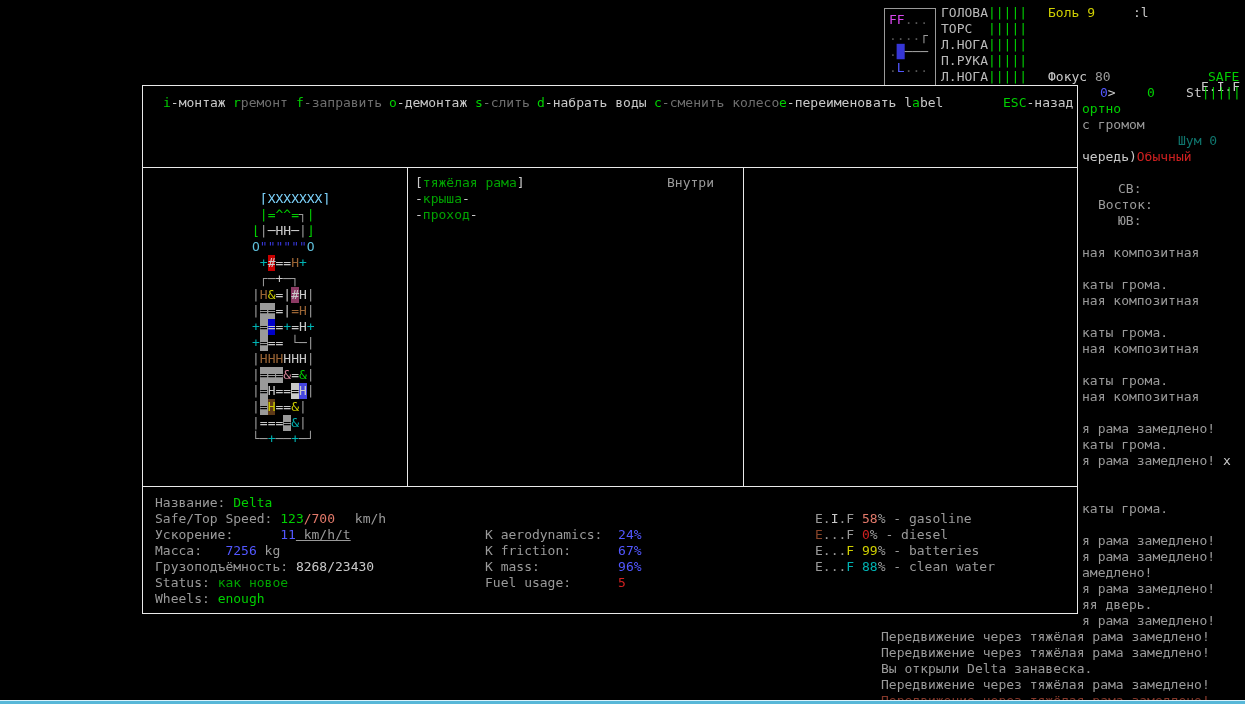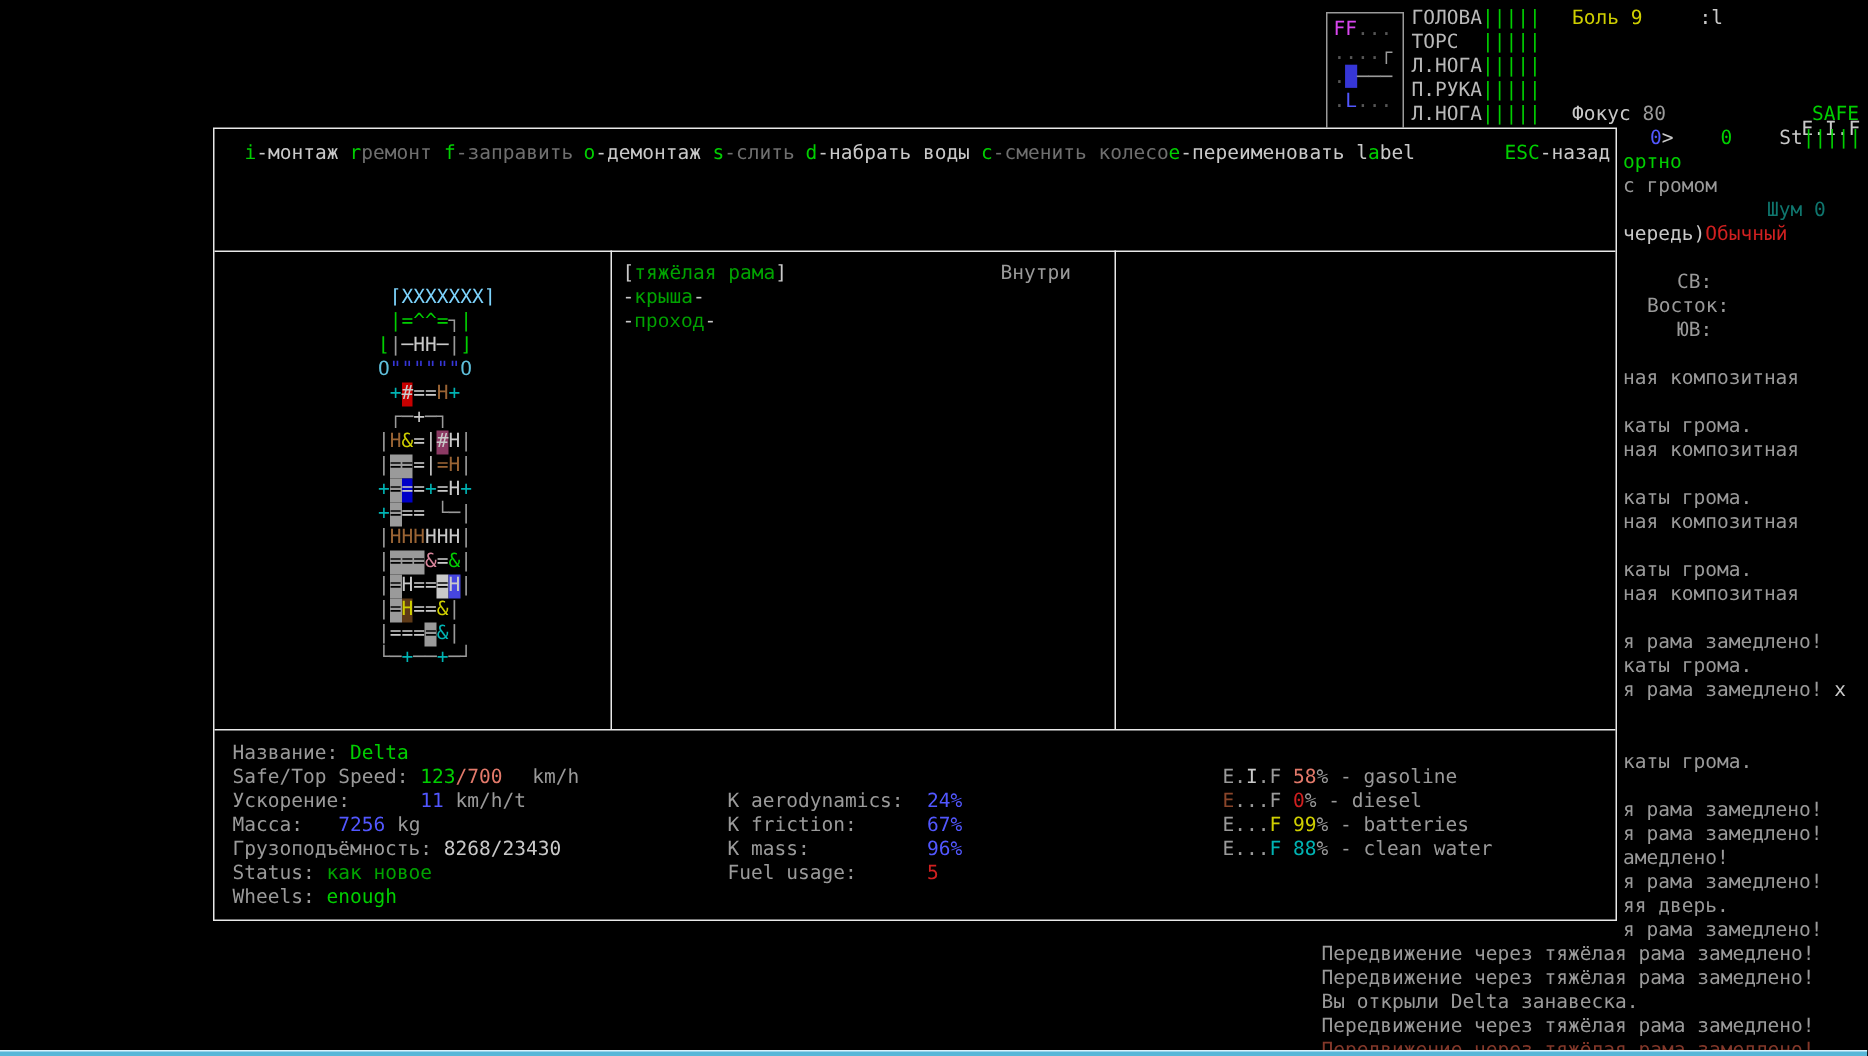--- a/index.html
+++ b/index.html
@@ -55,40 +55,40 @@
       <div class="tline" style="left: 296px; top: 95px;"><span style="color: rgb(0, 207, 0);">f</span><span style="color: rgb(111, 111, 111);">-заправить</span></div>
       <div class="tline" style="left: 389px; top: 95px;"><span style="color: rgb(0, 207, 0);">o</span><span style="color: rgb(201, 201, 201);">-демонтаж</span></div>
       <div class="tline" style="left: 475px; top: 95px;"><span style="color: rgb(0, 207, 0);">s</span><span style="color: rgb(111, 111, 111);">-слить</span></div>
       <div class="tline" style="left: 537px; top: 95px;"><span style="color: rgb(0, 207, 0);">d</span><span style="color: rgb(201, 201, 201);">-набрать воды</span></div>
       <div class="tline" style="left: 654px; top: 95px;"><span style="color: rgb(0, 207, 0);">c</span><span style="color: rgb(111, 111, 111);">-сменить колесо</span></div>
       <div class="tline" style="left: 779px; top: 95px;"><span style="color: rgb(0, 207, 0);">e</span><span style="color: rgb(201, 201, 201);">-переименовать l</span><span style="color: rgb(0, 207, 0);">a</span><span style="color: rgb(201, 201, 201);">bel</span></div>
       <div class="tline" style="left: 1003px; top: 95px;"><span style="color: rgb(0, 207, 0);">ESC</span><span style="color: rgb(201, 201, 201);">-назад</span></div>
       <div class="tline" style="left: 415px; top: 175px;"><span style="color: rgb(201, 201, 201);">[</span><span style="color: rgb(0, 163, 0);">тяжёлая рама</span><span style="color: rgb(201, 201, 201);">]</span></div>
       <div class="tline" style="left: 667px; top: 175px;"><span style="color: rgb(154, 154, 154);">Внутри</span></div>
       <div class="tline" style="left: 415px; top: 191px;"><span style="color: rgb(201, 201, 201);">-</span><span style="color: rgb(0, 163, 0);">крыша</span><span style="color: rgb(201, 201, 201);">-</span></div>
-      <div class="tline" style="left: 415px; top: 207px;"><span style="color: rgb(201, 201, 201);">-</span><span style="color: rgb(0, 163, 0); font-family: Liberation Mono, monospace;">проход</span><span style="color: rgb(201, 201, 201);">-</span></div>
+      <div class="tline" style="left: 415px; top: 207px;"><span style="color: rgb(201, 201, 201);">-</span><span style="color: rgb(0, 163, 0);">проход</span><span style="color: rgb(201, 201, 201);">-</span></div>
       <div class="tline" style="left: 252px; top: 191px;"><span style="color: rgb(201, 201, 201);"> </span><span style="color: #7dd3fc;">⌈XXXXXXX⌉</span></div>
       <div class="tline" style="left: 252px; top: 207px;"><span style="color: rgb(201, 201, 201);"> </span><span style="color: rgb(0, 207, 0);">|</span><span style="color: rgb(0, 207, 0);">=^^=</span><span style="color: rgb(154, 154, 154);">┐</span><span style="color: rgb(0, 207, 0);">|</span></div>
       <div class="tline" style="left: 252px; top: 223px;"><span style="color: rgb(0, 207, 0);">⌊</span><span style="color: rgb(154, 154, 154);">|</span><span style="color: rgb(201, 201, 201);">─HH─</span><span style="color: rgb(154, 154, 154);">|</span><span style="color: rgb(0, 207, 0);">⌋</span></div>
       <div class="tline" style="left: 252px; top: 239px;"><span style="color: rgb(95, 192, 220);">O</span><span style="color: rgb(54, 54, 214);">""""""</span><span style="color: rgb(95, 192, 220);">O</span></div>
       <div class="tline" style="left: 252px; top: 255px;"><span style="color: rgb(201, 201, 201);"> </span><span style="color: rgb(0, 179, 179);">+</span><span style="color: rgb(201, 201, 201); background: rgb(200, 0, 0);">#</span><span style="color: rgb(201, 201, 201);">==</span><span style="color: rgb(154, 100, 52);">H</span><span style="color: rgb(0, 179, 179);">+</span></div>
       <div class="tline" style="left: 252px; top: 271px;"><span style="color: rgb(201, 201, 201);"> </span><span style="color: rgb(154, 154, 154);">┌─</span><span style="color: rgb(201, 201, 201);">+</span><span style="color: rgb(154, 154, 154);">─┐</span></div>
       <div class="tline" style="left: 252px; top: 287px;"><span style="color: rgb(154, 154, 154);">|</span><span style="color: rgb(154, 100, 52);">H</span><span style="color: rgb(207, 207, 0);">&amp;</span><span style="color: rgb(201, 201, 201);">=</span><span style="color: rgb(201, 201, 201);">|</span><span style="color: rgb(201, 201, 201); background: rgb(140, 58, 100);">#</span><span style="color: rgb(201, 201, 201);">H</span><span style="color: rgb(154, 154, 154);">|</span></div>
       <div class="tline" style="left: 252px; top: 303px;"><span style="color: rgb(154, 154, 154);">|</span><span style="color: rgb(0, 0, 0); background: rgb(154, 154, 154);">==</span><span style="color: rgb(201, 201, 201);">=</span><span style="color: rgb(201, 201, 201);">|</span><span style="color: rgb(154, 100, 52);">=H</span><span style="color: rgb(154, 154, 154);">|</span></div>
       <div class="tline" style="left: 252px; top: 319px;"><span style="color: rgb(0, 179, 179);">+</span><span style="color: rgb(0, 0, 0); background: rgb(154, 154, 154);">=</span><span style="color: rgb(201, 201, 201); background: rgb(0, 0, 200);">=</span><span style="color: rgb(201, 201, 201);">=</span><span style="color: rgb(0, 179, 179);">+</span><span style="color: rgb(201, 201, 201);">=H</span><span style="color: rgb(0, 179, 179);">+</span></div>
       <div class="tline" style="left: 252px; top: 335px;"><span style="color: rgb(0, 179, 179);">+</span><span style="color: rgb(0, 0, 0); background: rgb(154, 154, 154);">=</span><span style="color: rgb(201, 201, 201);">==</span><span style="color: rgb(201, 201, 201);"> </span><span style="color: rgb(154, 154, 154);">└─</span><span style="color: rgb(154, 154, 154);">|</span></div>
       <div class="tline" style="left: 252px; top: 351px;"><span style="color: rgb(154, 154, 154);">|</span><span style="color: rgb(154, 100, 52);">HHH</span><span style="color: rgb(201, 201, 201);">HHH</span><span style="color: rgb(154, 154, 154);">|</span></div>
       <div class="tline" style="left: 252px; top: 367px;"><span style="color: rgb(154, 154, 154);">|</span><span style="color: rgb(0, 0, 0); background: rgb(154, 154, 154);">===</span><span style="color: rgb(216, 132, 154);">&amp;</span><span style="color: rgb(201, 201, 201);">=</span><span style="color: rgb(0, 207, 0);">&amp;</span><span style="color: rgb(154, 154, 154);">|</span></div>
       <div class="tline" style="left: 252px; top: 383px;"><span style="color: rgb(154, 154, 154);">|</span><span style="color: rgb(0, 0, 0); background: rgb(154, 154, 154);">=</span><span style="color: rgb(201, 201, 201);">H</span><span style="color: rgb(201, 201, 201);">==</span><span style="color: rgb(0, 0, 0); background: rgb(201, 201, 201);">=</span><span style="color: rgb(201, 201, 201); background: rgb(70, 70, 224);">H</span><span style="color: rgb(154, 154, 154);">|</span></div>
       <div class="tline" style="left: 252px; top: 399px;"><span style="color: rgb(154, 154, 154);">|</span><span style="color: rgb(0, 0, 0); background: rgb(154, 154, 154);">=</span><span style="color: rgb(207, 207, 0); background: rgb(94, 58, 23);">H</span><span style="color: rgb(201, 201, 201);">==</span><span style="color: rgb(207, 207, 0);">&amp;</span><span style="color: rgb(154, 154, 154);">|</span></div>
       <div class="tline" style="left: 252px; top: 415px;"><span style="color: rgb(154, 154, 154);">|</span><span style="color: rgb(201, 201, 201);">===</span><span style="color: rgb(0, 0, 0); background: rgb(154, 154, 154);">=</span><span style="color: rgb(0, 179, 179);">&amp;</span><span style="color: rgb(154, 154, 154);">|</span></div>
       <div class="tline" style="left: 252px; top: 431px;"><span style="color: rgb(154, 154, 154);">└─</span><span style="color: rgb(0, 179, 179);">+</span><span style="color: rgb(154, 154, 154);">──</span><span style="color: rgb(0, 179, 179);">+</span><span style="color: rgb(154, 154, 154);">─┘</span></div>
       <div class="tline" style="left: 155px; top: 495px;"><span style="color: rgb(154, 154, 154);">Название: </span><span style="color: rgb(0, 207, 0);">Delta</span></div>
       <div class="tline" style="left: 155px; top: 511px;"><span style="color: rgb(154, 154, 154);">Safe/Top Speed: </span><span style="color: rgb(0, 207, 0);">123</span><span style="color: rgb(226, 121, 106);">/700</span><span style="color: rgb(154, 154, 154); padding-left: 12px;"> km/h</span></div>
-      <div class="tline" style="left: 155px; top: 527px;"><span style="color: rgb(154, 154, 154);">Ускорение:      </span><span style="color: rgb(82, 87, 255);">11</span><span style="color: rgb(154, 154, 154);"> km/h/t</span></div>
+      <div class="tline" style="left: 155px; top: 527px;"><span style="color: rgb(154, 154, 154);">Ускорение:      </span><span style="color: rgb(82, 87, 255);">11</span><span style="color: rgb(154, 154, 154); text-decoration: underline;"> km/h/t</span></div>
       <div class="tline" style="left: 155px; top: 543px;"><span style="color: rgb(154, 154, 154);">Масса:   </span><span style="color: rgb(82, 87, 255);">7256</span><span style="color: rgb(154, 154, 154);"> kg</span></div>
       <div class="tline" style="left: 155px; top: 559px;"><span style="color: rgb(154, 154, 154);">Грузоподъёмность: </span><span style="color: rgb(201, 201, 201);">8268/23430</span></div>
       <div class="tline" style="left: 155px; top: 575px;"><span style="color: rgb(154, 154, 154);">Status: </span><span style="color: rgb(0, 163, 0);">как новое</span></div>
       <div class="tline" style="left: 155px; top: 591px;"><span style="color: rgb(154, 154, 154);">Wheels: </span><span style="color: rgb(0, 207, 0);">enough</span></div>
       <div class="tline" style="left: 485px; top: 527px;"><span style="color: rgb(154, 154, 154);">K aerodynamics:  </span><span style="color: rgb(82, 87, 255);">24%</span></div>
       <div class="tline" style="left: 485px; top: 543px;"><span style="color: rgb(154, 154, 154);">K friction:      </span><span style="color: rgb(82, 87, 255);">67%</span></div>
       <div class="tline" style="left: 485px; top: 559px;"><span style="color: rgb(154, 154, 154);">K mass:          </span><span style="color: rgb(82, 87, 255);">96%</span></div>
       <div class="tline" style="left: 485px; top: 575px;"><span style="color: rgb(154, 154, 154);">Fuel usage:      </span><span style="color: rgb(208, 32, 32);">5</span></div>
       <div class="tline" style="left: 815px; top: 511px;"><span style="color: rgb(154, 154, 154);">E.</span><span style="color: rgb(201, 201, 201);">I</span><span style="color: rgb(154, 154, 154);">.F </span><span style="color: rgb(226, 121, 106);">58</span><span style="color: rgb(154, 154, 154);">% - gasoline</span></div>
       <div class="tline" style="left: 815px; top: 527px;"><span style="color: rgb(138, 69, 42);">E</span><span style="color: rgb(154, 154, 154);">...F </span><span style="color: rgb(208, 32, 32);">0</span><span style="color: rgb(154, 154, 154);">% - diesel</span></div>

